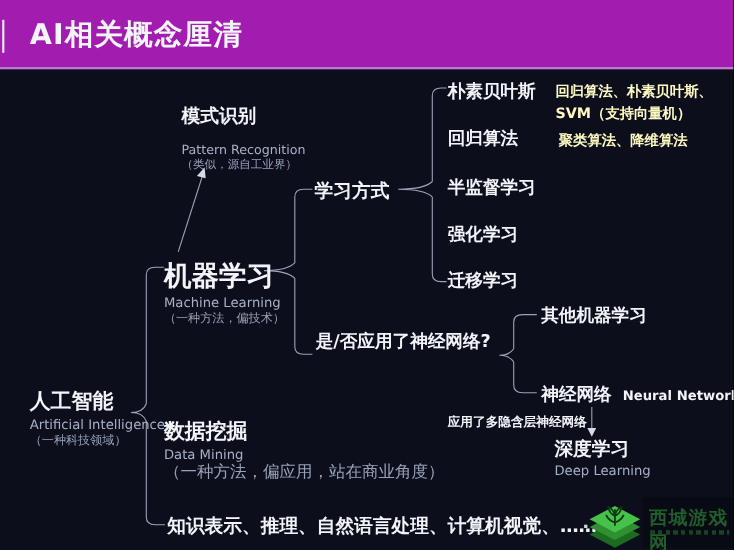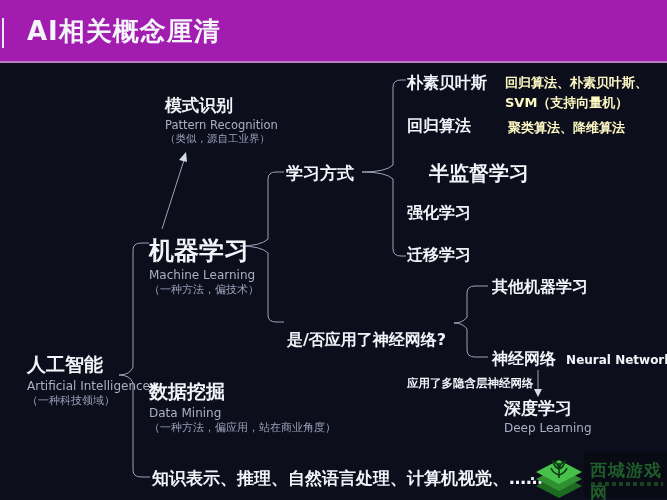--- a/index.html
+++ b/index.html
@@ -64,65 +64,65 @@
   </svg>
 
   <div class="node" style="left:27px;top:352px;">
     <div class="t" style="font-size:19px;">人工智能</div>
     <div class="sub" style="font-size:12px;margin-top:1px;">Artificial Intelligence</div>
     <div class="note" style="font-size:11px;">（一种科技领域）</div>
   </div>
 
   <div class="node" style="left:165px;top:94px;">
     <div class="t" style="font-size:17px;">模式识别</div>
-    <div class="sub" style="font-size:11.5px;margin-top:1px;">Pattern Recognition</div>
+    <div class="sub" style="font-size:11.5px;margin-top:12px;">Pattern Recognition</div>
     <div class="note" style="font-size:10.5px;">（类似，源自工业界）</div>
   </div>
 
   <div class="node" style="left:149px;top:234px;">
     <div class="t" style="font-size:25px;">机器学习</div>
     <div class="sub" style="font-size:12px;margin-top:1px;">Machine Learning</div>
     <div class="note" style="font-size:11px;">（一种方法，偏技术）</div>
   </div>
 
   <div class="node" style="left:149px;top:347px;margin-top:32px;">
     <div class="t" style="font-size:19px;">数据挖掘</div>
     <div class="sub" style="font-size:12px;margin-top:1px;">Data Mining</div>
-    <div class="note" style="font-size:11px;">（一种方法，偏应用，站在商业角度）</div>
+    <div class="note" style="font-size:15px;">（一种方法，偏应用，站在商业角度）</div>
   </div>
 
   <div class="node" style="left:152px;top:467px;">
     <div class="t" style="font-size:17px;">知识表示、推理、自然语言处理、计算机视觉、……</div>
   </div>
 
   <div class="node" style="left:286px;top:162px;">
     <div class="t" style="font-size:17px;">学习方式</div>
   </div>
 
-  <div class="node" style="left:287px;top:330px;">
+  <div class="node" style="left:287px;top:300px;">
     <div class="t" style="font-size:16px;">是/否应用了神经网络?</div>
   </div>
 
   <div class="node" style="left:407px;top:73px;">
     <div class="t" style="font-size:16px;">朴素贝叶斯</div>
   </div>
   <div class="node" style="left:505px;top:74px;">
     <div class="ann" style="font-size:13px;">回归算法、朴素贝叶斯、</div>
     <div class="ann" style="font-size:13px;margin-top:2px;">SVM（支持向量机）</div>
   </div>
 
   <div class="node" style="left:407px;top:116px;">
     <div class="t" style="font-size:16px;">回归算法</div>
   </div>
   <div class="node" style="left:508px;top:119px;">
     <div class="ann" style="font-size:13px;">聚类算法、降维算法</div>
   </div>
 
   <div class="node" style="left:407px;top:160px;">
-    <div class="t" style="font-size:20px;margin-left:22px;">半监督学习</div>
+    <div class="t" style="font-size:16px;">半监督学习</div>
   </div>
 
   <div class="node" style="left:407px;top:203px;">
     <div class="t" style="font-size:16px;">强化学习</div>
   </div>
 
   <div class="node" style="left:407px;top:245px;">
     <div class="t" style="font-size:16px;">迁移学习</div>
   </div>
 

